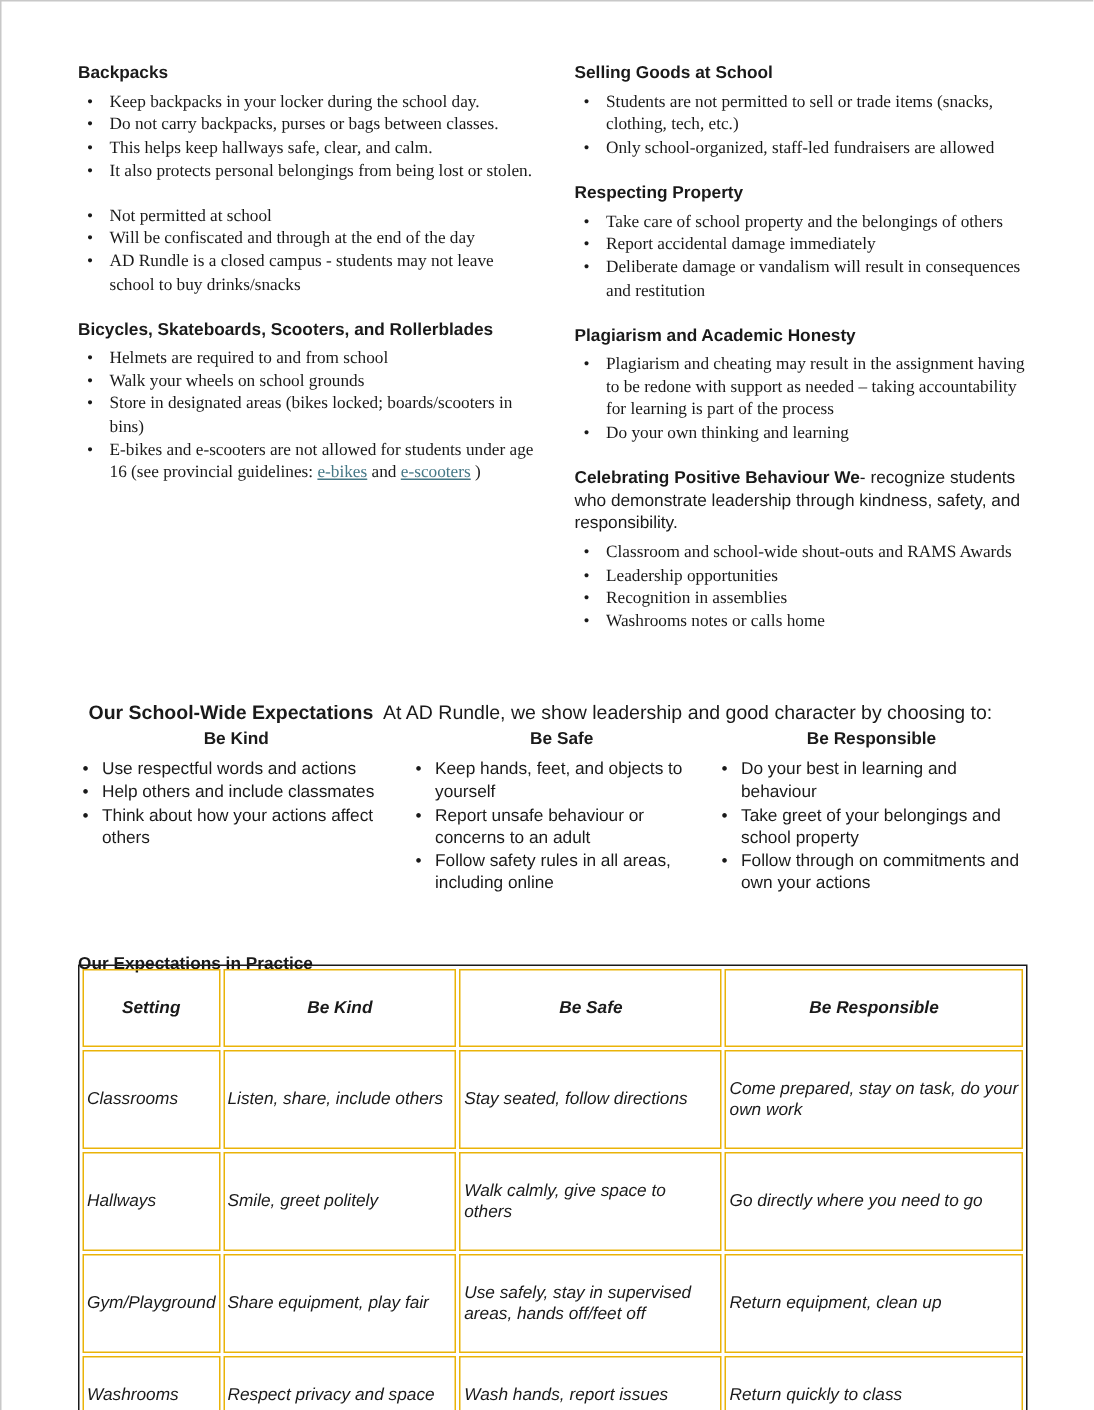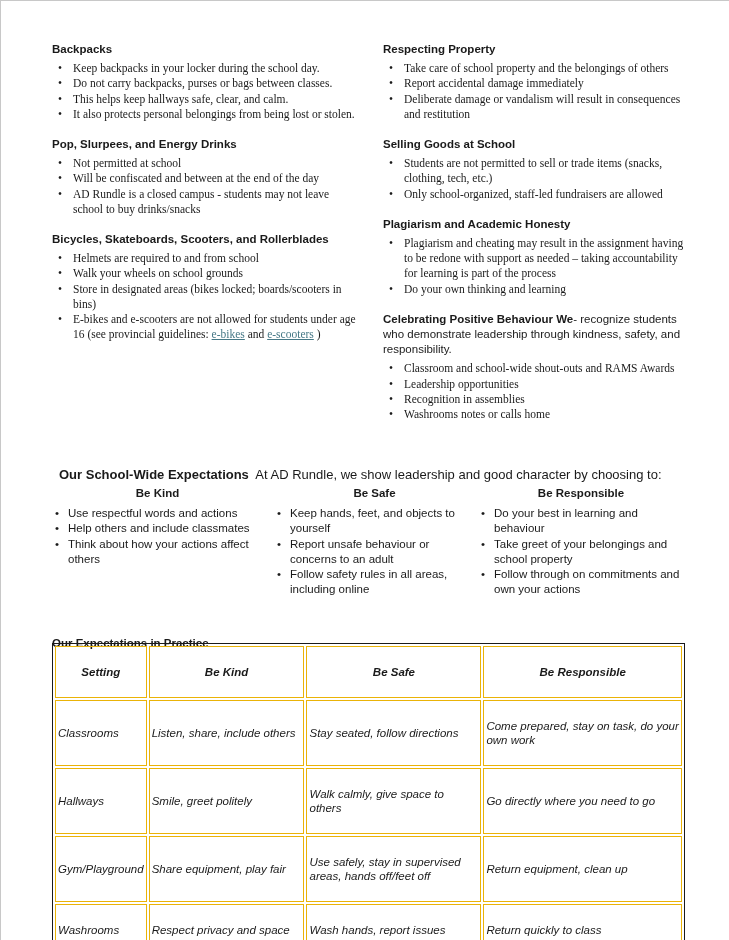--- a/index.html
+++ b/index.html
@@ -56,52 +56,51 @@
   <div class="section">
     <div class="section-title">Backpacks</div>
     <ul class="blist">
       <li>Keep backpacks in your locker during the school day.</li>
       <li>Do not carry backpacks, purses or bags between classes.</li>
       <li>This helps keep hallways safe, clear, and calm.</li>
       <li>It also protects personal belongings from being lost or stolen.</li>
     </ul>
   </div>
   <div class="section">
-    <div class="section-title">Pop, Slurpees, and Energy Drinks</div>
     <ul class="blist">
       <li>Not permitted at school</li>
-      <li>Will be confiscated and between at the end of the day</li>
+      <li>Will be confiscated and through at the end of the day</li>
       <li>AD Rundle is a closed campus - students may not leave school to buy drinks/snacks</li>
     </ul>
   </div>
   <div class="section">
     <div class="section-title">Bicycles, Skateboards, Scooters, and Rollerblades</div>
     <ul class="blist">
       <li>Helmets are required to and from school</li>
       <li>Walk your wheels on school grounds</li>
       <li>Store in designated areas (bikes locked; boards/scooters in bins)</li>
       <li><span>E-bikes and e-scooters are not allowed for students under age 16 (see provincial guidelines: </span><a class="doc-link">e-bikes</a><span> and </span><a class="doc-link">e-scooters</a><span> )</span></li>
     </ul>
   </div>
 </div>
 
 <div class="col col-right">
   <div class="section">
+    <div class="section-title">Selling Goods at School</div>
+    <ul class="blist">
+      <li>Students are not permitted to sell or trade items (snacks, clothing, tech, etc.)</li>
+      <li>Only school-organized, staff-led fundraisers are allowed</li>
+    </ul>
+  </div>
+  <div class="section">
     <div class="section-title">Respecting Property</div>
     <ul class="blist">
       <li>Take care of school property and the belongings of others</li>
       <li>Report accidental damage immediately</li>
       <li>Deliberate damage or vandalism will result in consequences and restitution</li>
-    </ul>
-  </div>
-  <div class="section">
-    <div class="section-title">Selling Goods at School</div>
-    <ul class="blist">
-      <li>Students are not permitted to sell or trade items (snacks, clothing, tech, etc.)</li>
-      <li>Only school-organized, staff-led fundraisers are allowed</li>
     </ul>
   </div>
   <div class="section">
     <div class="section-title">Plagiarism and Academic Honesty</div>
     <ul class="blist">
       <li>Plagiarism and cheating may result in the assignment having to be redone with support as needed – taking accountability for learning is part of the process</li>
       <li>Do your own thinking and learning</li>
     </ul>
   </div>
   <div class="section">

